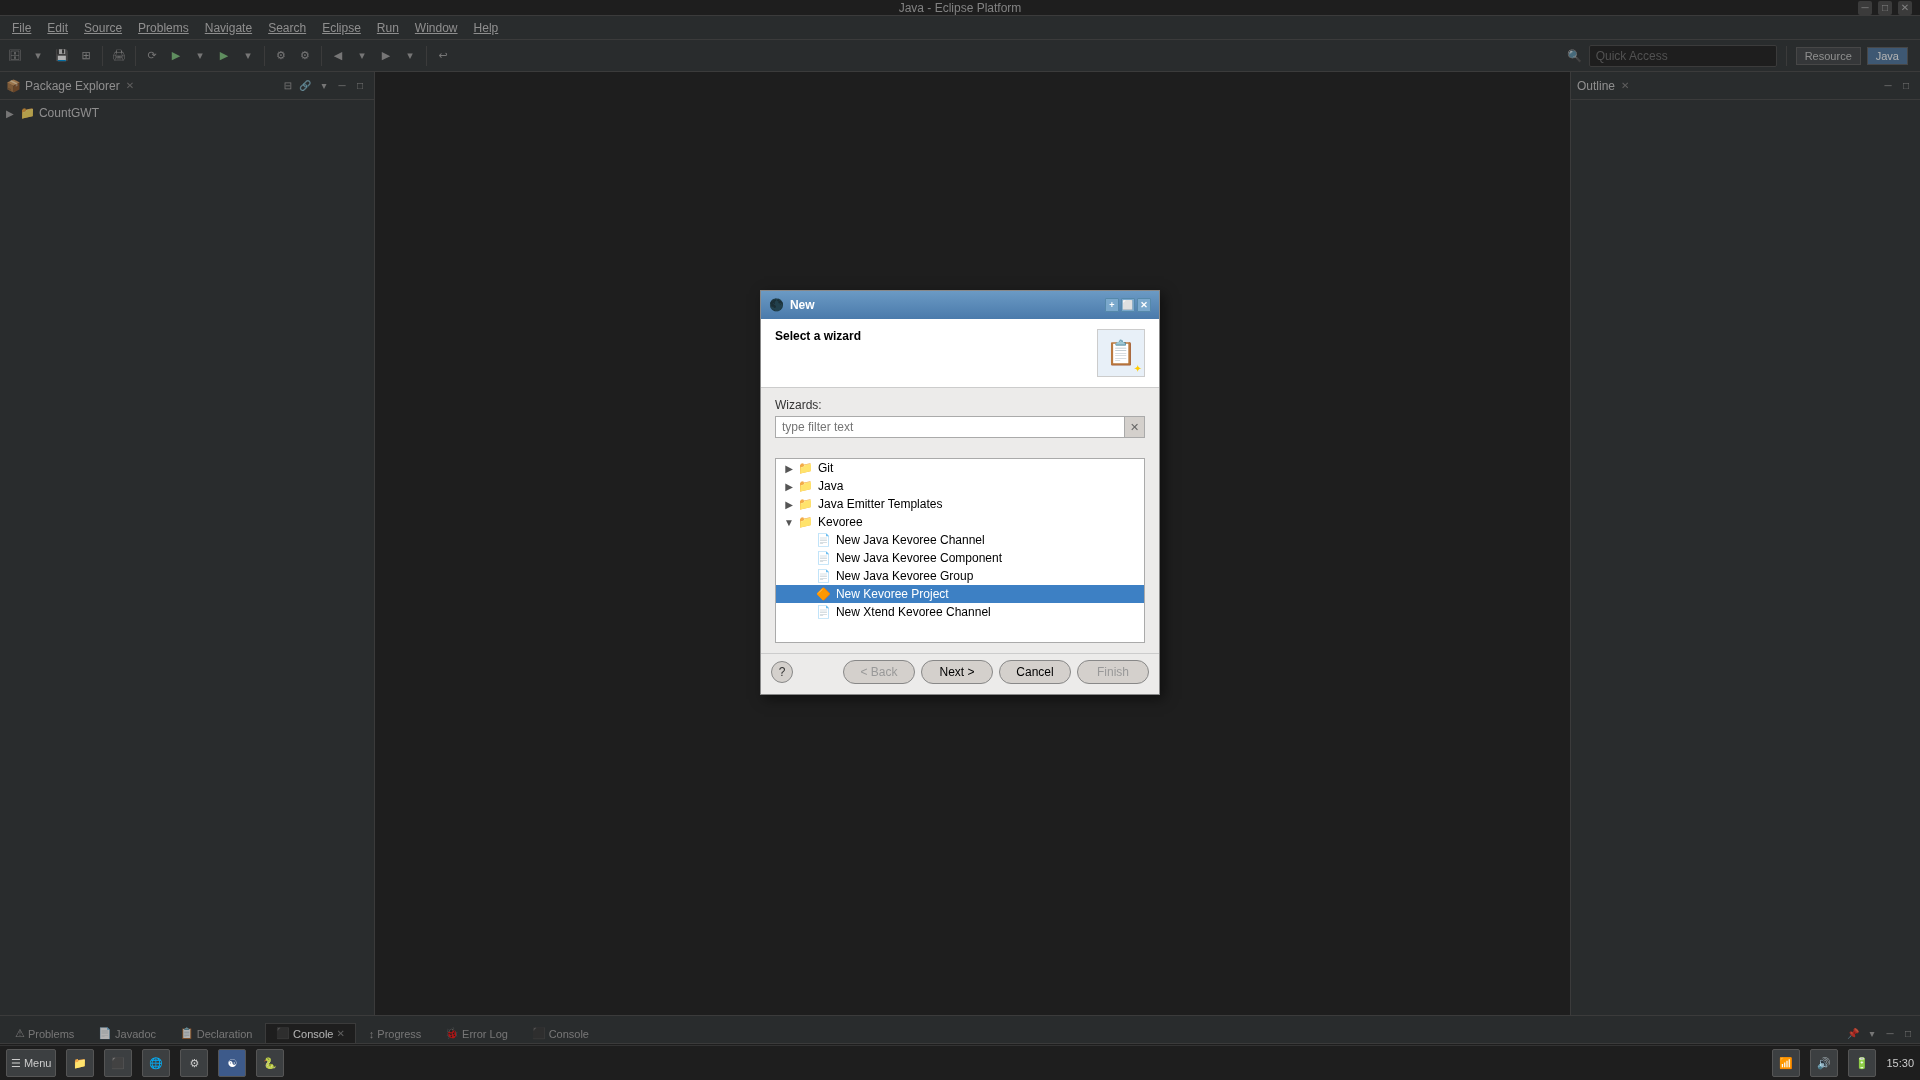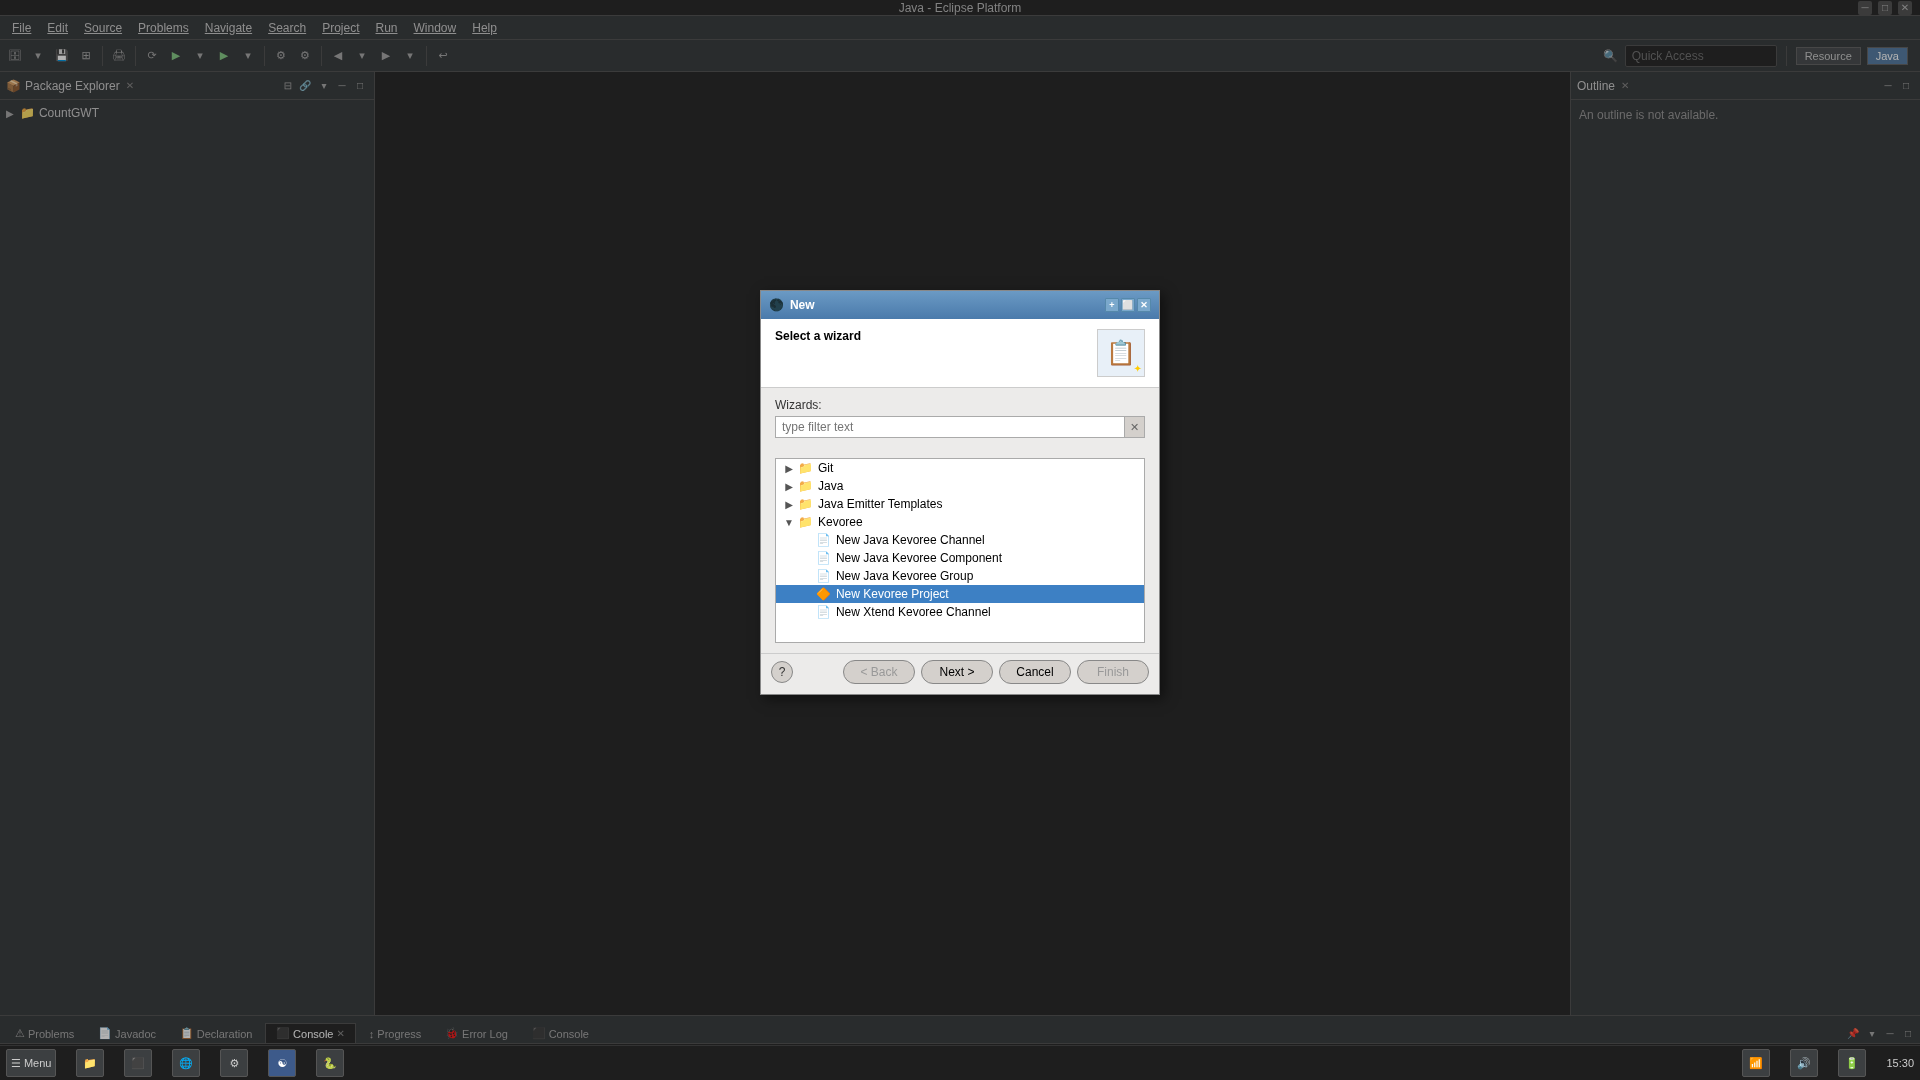--- a/index.html
+++ b/index.html
@@ -245,21 +245,21 @@
       align-items: center;
       padding-bottom: 2px;
     }
     #taskbar {
       height: 35px;
       background: #1e1e1e;
       border-top: 1px solid #333;
       display: flex;
       align-items: center;
       padding: 0 6px;
-      gap: 20px;
+      gap: 10px;
       position: absolute;
       bottom: 0;
       left: 0;
       right: 0;
     }
     .taskbar-btn {
       height: 28px;
       min-width: 28px;
       background: #3c3f41;
       border: 1px solid #555;
@@ -462,21 +462,21 @@
   </div>
 </div>
 
 <div id="menu-bar">
   <span class="menu-item">File</span>
   <span class="menu-item">Edit</span>
   <span class="menu-item">Source</span>
   <span class="menu-item">Problems</span>
   <span class="menu-item">Navigate</span>
   <span class="menu-item">Search</span>
-  <span class="menu-item">Project</span>
+  <span class="menu-item">Eclipse</span>
   <span class="menu-item">Run</span>
   <span class="menu-item">Window</span>
   <span class="menu-item">Help</span>
 </div>
 
 <div id="toolbar">
   <div class="toolbar-group">
     <button class="toolbar-btn">🗄</button>
     <button class="toolbar-btn">▾</button>
   </div>
@@ -496,21 +496,21 @@
   <div class="toolbar-sep"></div>
   <button class="toolbar-btn">◀</button>
   <button class="toolbar-btn">▾</button>
   <button class="toolbar-btn">▶</button>
   <button class="toolbar-btn">▾</button>
   <div class="toolbar-sep"></div>
   <button class="toolbar-btn">↩</button>
 
   <div id="quick-access">
     <span style="color:#aaa">🔍</span>
-    <input type="text" id="quick-access-input" class="toolbar-btn" style="width: 152px; height: 22px; border: 1px solid rgb(85, 85, 85); background: rgb(43, 43, 43); color: rgb(204, 204, 204); font-size: 12px; padding: 0px 6px;" placeholder="Quick Access">
+    <input type="text" id="quick-access-input" class="toolbar-btn" style="width: 188px; height: 22px; border: 1px solid rgb(85, 85, 85); background: rgb(43, 43, 43); color: rgb(204, 204, 204); font-size: 12px; padding: 0px 6px;" placeholder="Quick Access">
     <div class="toolbar-sep"></div>
     <button class="perspective-btn">Resource</button>
     <button class="perspective-btn" style="background:#5a7fa5; color:white;">Java</button>
   </div>
 </div>
 
 <div id="main-layout">
 
   <div id="left-panel">
     <div class="panel-header">
@@ -539,21 +539,20 @@
 
   <div id="right-panel">
     <div class="panel-header">
       <span class="panel-title">Outline</span>
       <span style="color:#888; font-size:10px; margin-left:2px">✕</span>
       <div class="panel-controls">
         <button class="panel-ctrl-btn">─</button>
         <button class="panel-ctrl-btn">□</button>
       </div>
     </div>
-    <div class="outline-msg">An outline is not available.</div>
   </div>
 </div>
 
 <div id="bottom-panel">
   <div id="bottom-tabs">
     <div class="bottom-tab">
       <span>⚠</span>
       <span>Problems</span>
     </div>
     <div class="bottom-tab">

